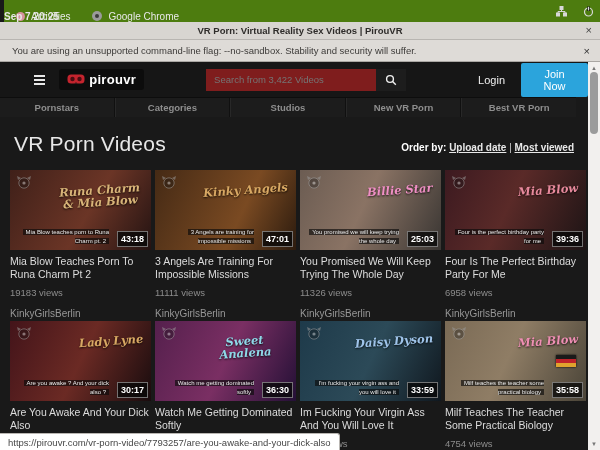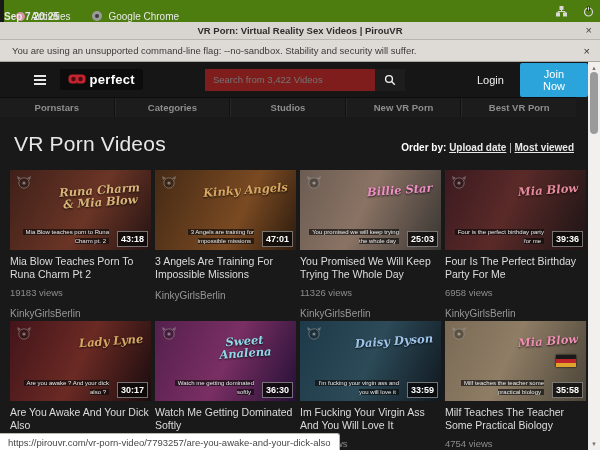--- a/index.html
+++ b/index.html
@@ -147,21 +147,21 @@
         <i></i>
         <i></i>
       </div>
     <div class="logo">
       <svg width="18" height="11" viewBox="0 0 18 11">
           <rect x="0.5" y="0.5" width="17" height="9" rx="3.5" fill="#c4242e"></rect>
           <circle cx="5.5" cy="5" r="2.2" fill="#4a0d12"></circle>
           <circle cx="12.5" cy="5" r="2.2" fill="#4a0d12"></circle>
           <path d="M7.5 9.5 q1.5 -2 3 0 z" fill="#161616"></path>
         </svg>
-      <span class="logo-text">perfect</span>
+      <span class="logo-text">pirouvr</span>
     </div>
     <div class="searchwrap">
       <input class="searchinput" type="text" placeholder="Search from 3,422 Videos" style="">
       <button class="searchbtn">
         <svg width="12" height="12" viewBox="0 0 12 12">
             <circle cx="5" cy="5" r="3.4" fill="none" stroke="#f0f0f0" stroke-width="1.4"></circle>
             <line x1="7.6" y1="7.6" x2="10.8" y2="10.8" stroke="#f0f0f0" stroke-width="1.4"></line>
           </svg>
       </button>
     </div>
@@ -216,20 +216,21 @@
                 <circle cx="8" cy="8" r="5.2" fill="rgba(20,20,20,.6)" stroke="#9a9a9a" stroke-width="1"></circle>
                 <circle cx="8" cy="8" r="1.6" fill="#bdbdbd"></circle>
               </svg>
         </span>
         <span class="overlay-name" style="color: rgb(216, 168, 99);">Kinky Angels</span>
 
         <span class="caption"><span>3 Angels are training for impossible missions</span></span>
         <span class="duration">47:01</span>
       </div>
       <div class="vtitle">3 Angels Are Training For Impossible Missions</div>
+      <div class="views">11111 views</div>
       <div class="studio">KinkyGirlsBerlin</div>
     </div>
 
     <div class="card">
       <div class="thumb" style="background: linear-gradient(115deg, rgb(107, 92, 82) 0%, rgb(138, 115, 100) 45%, rgb(58, 54, 51) 100%);">
         <span class="studio-logo">
           <svg width="16" height="14" viewBox="0 0 16 14">
                 <path d="M2 5 L1 1 L5 3 Z M14 5 L15 1 L11 3 Z" fill="#9a9a9a"></path>
                 <circle cx="8" cy="8" r="5.2" fill="rgba(20,20,20,.6)" stroke="#9a9a9a" stroke-width="1"></circle>
                 <circle cx="8" cy="8" r="1.6" fill="#bdbdbd"></circle>

